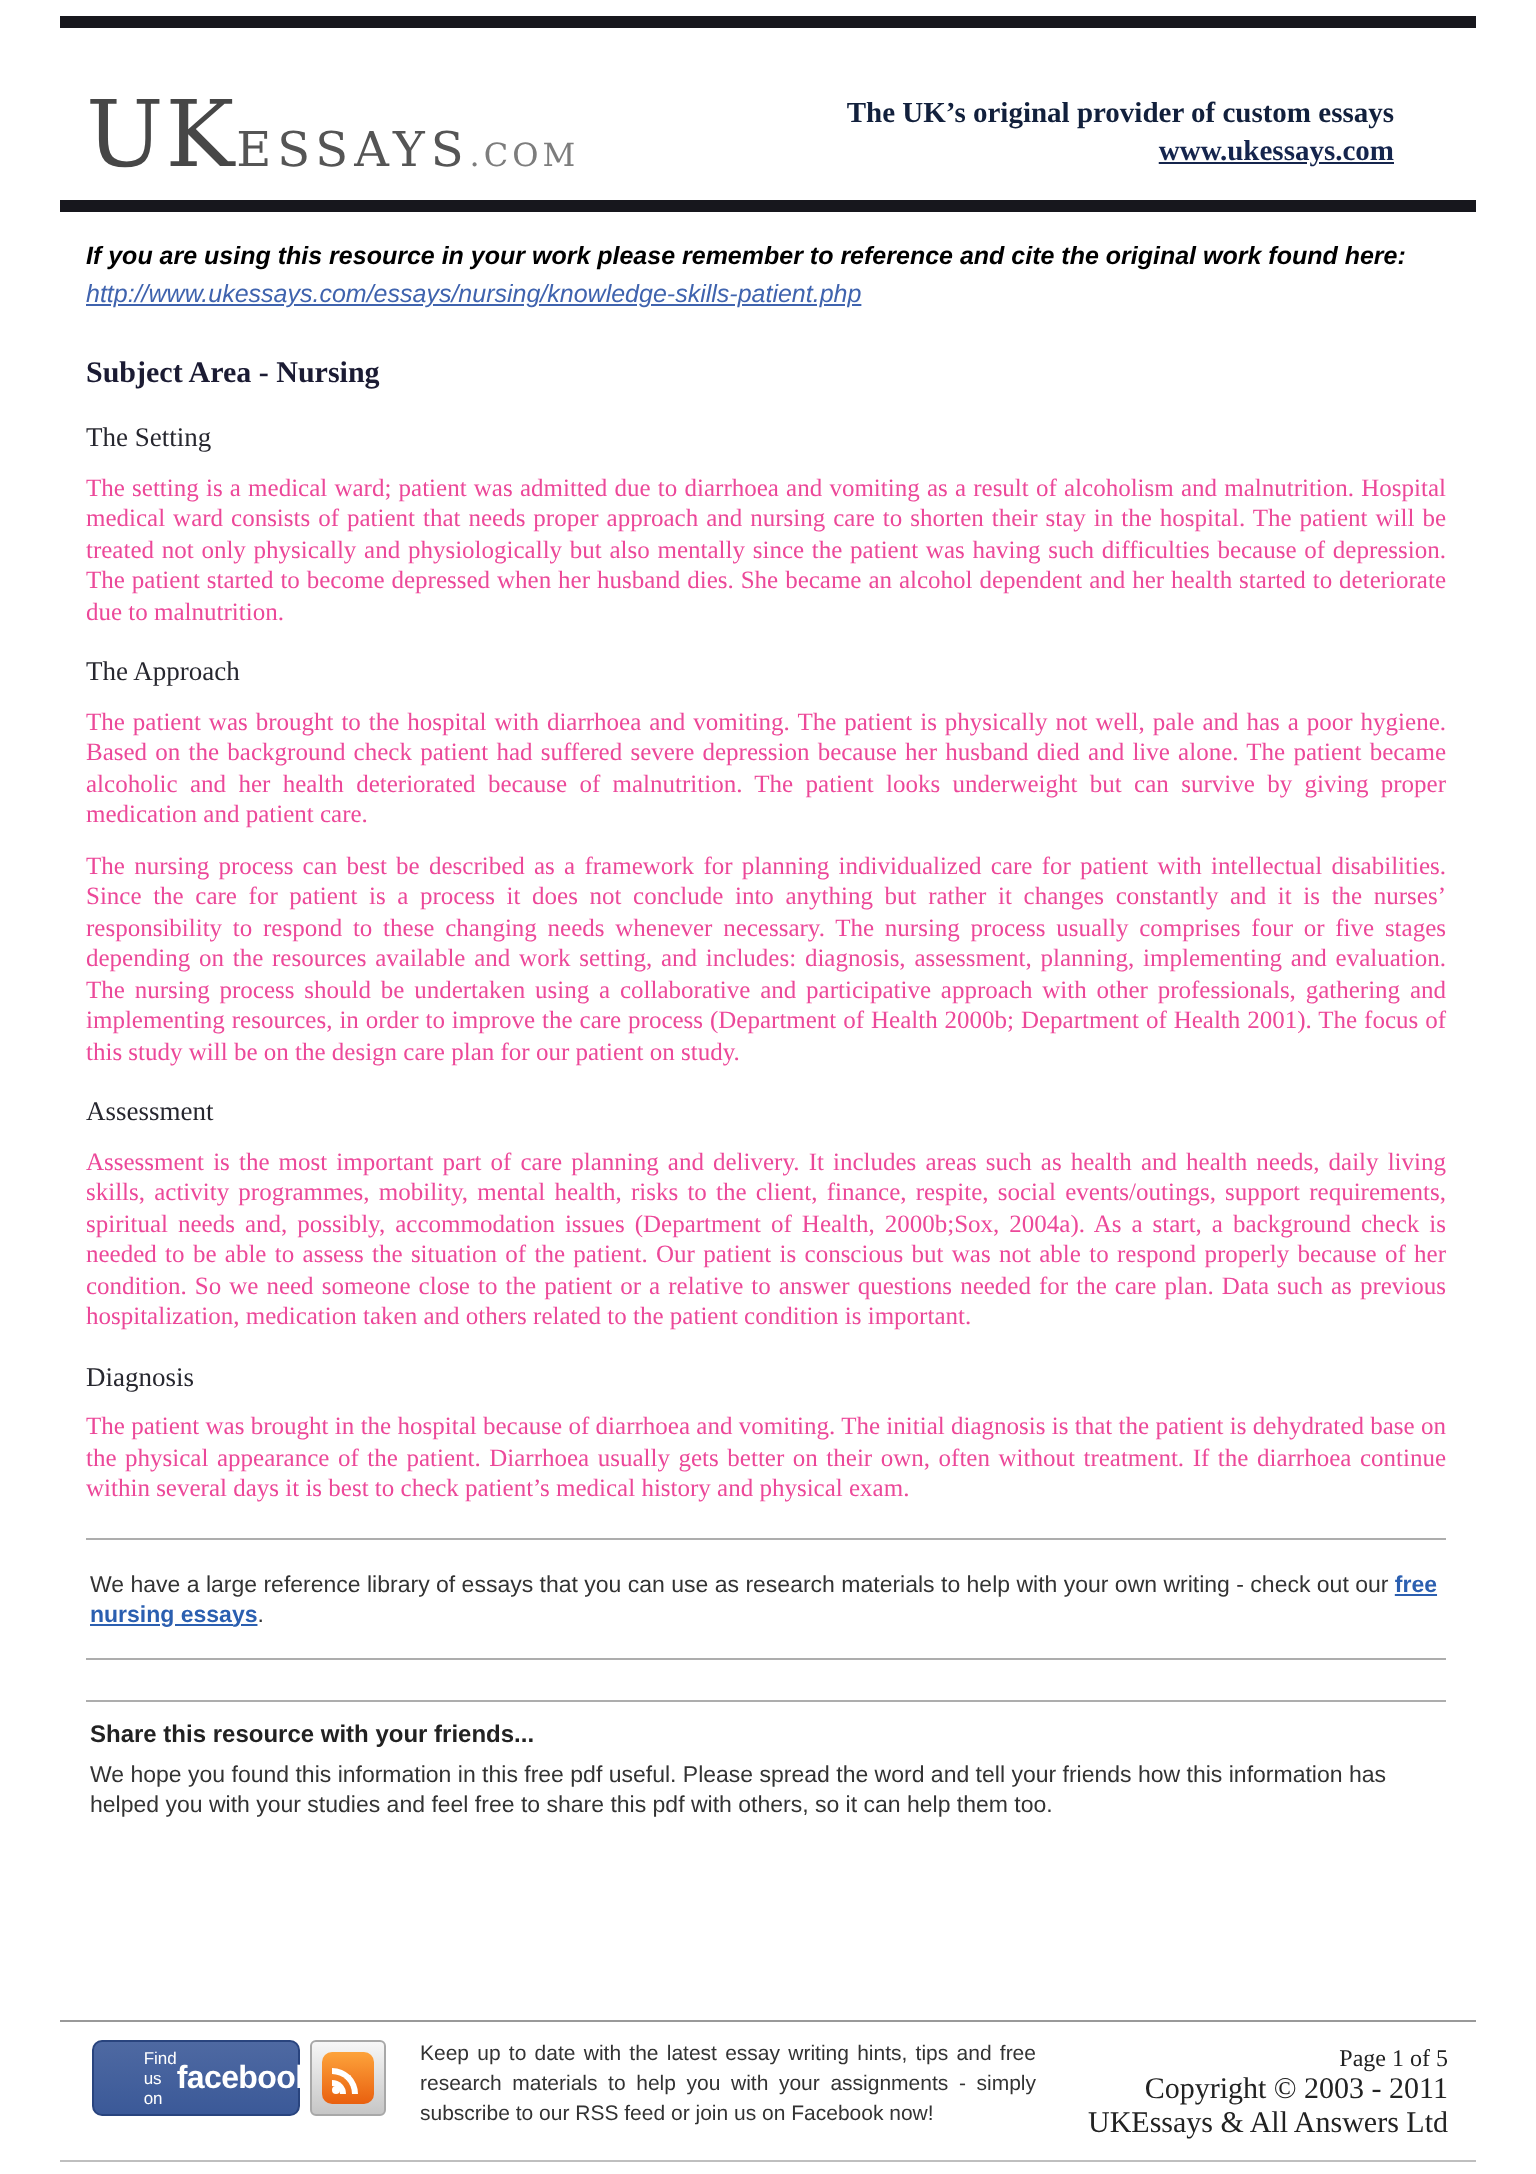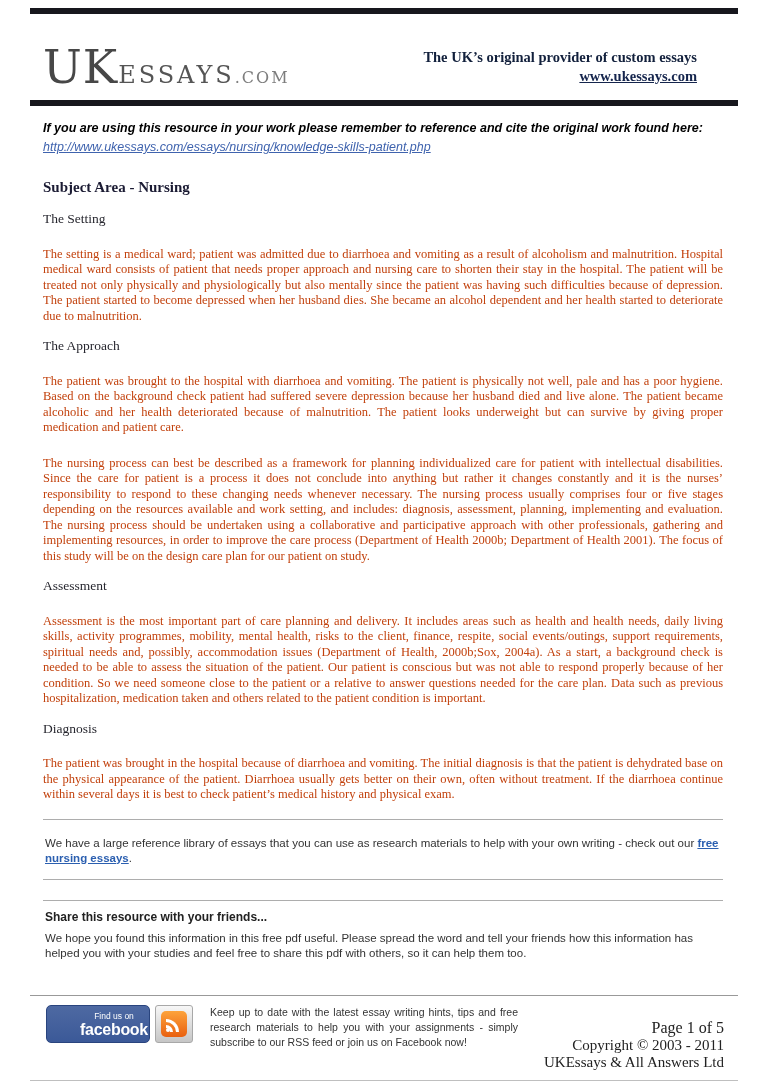--- a/index.html
+++ b/index.html
@@ -38,21 +38,21 @@
     font-size:12.5px;
     line-height:17px;
   }
   .citation-notice { font-weight:bold; color:#000000; }
   .citation-link { color:#3f63ae; text-decoration:underline; cursor:pointer; display:inline-block; margin-top:2px; }
 
   
   .doc { margin:22px 45px 0 43px; font-size:12.5px; line-height:15.5px; }
   .doc-title { font-size:15px; line-height:19px; font-weight:bold; color:#1b1b33; }
   .section-heading { margin-top:14px; font-size:13.5px; color:#27272f; }
-  .para { margin-top:20px; text-align:justify; color:#c2410c; }
+  .para { margin-top:10px; text-align:justify; color:#ec4899; }
 
   
   .promo-block {
     margin:16px 45px 0 43px;
     font-family:"Liberation Sans", sans-serif;
     color:#333333;
     border-top:1px solid #adadad;
     padding:9px 2px 13px 2px;
   }
   .promo-block.find { border-bottom:1px solid #adadad; }
@@ -69,21 +69,21 @@
     border-bottom:1px solid #bfbfbf;
     padding:9px 14px 9px 16px;
     display:flex; align-items:flex-start; gap:5px;
     font-family:"Liberation Sans", sans-serif;
   }
   .fb-badge {
     width:104px; height:38px;
     background:linear-gradient(#4e69a2,#3b5998);
     border:1px solid #29447e; border-radius:5px;
     color:#ffffff; cursor:pointer;
-    display:flex; flex-direction:column; align-items:center; justify-content:center;
+    display:flex; flex-direction:row; align-items:center; justify-content:center;
     flex:0 0 auto;
     padding-left:32px;
   }
   .fb-top { font-size:8.5px; line-height:10px; }
   .fb-brand { font-size:16px; font-weight:bold; letter-spacing:-0.3px; line-height:17px; }
   .rss-box {
     width:38px; height:38px; flex:0 0 auto;
     border:1px solid #a8a8a8; border-radius:3px;
     background:linear-gradient(#f7f7f7,#c6c6c6);
     display:flex; align-items:center; justify-content:center;
@@ -103,21 +103,21 @@
     margin-left:12px;
     font-size:10.5px; line-height:15px; color:#333333;
     text-align:justify;
   }
   .footer-right {
     flex:1 1 auto; align-self:stretch;
     display:flex; flex-direction:column; justify-content:space-between;
     text-align:right;
     font-family:"Liberation Serif", serif; color:#222222;
   }
-  .page-info { font-size:16px; margin-top:14px; }
+  .page-info { font-size:12px; margin-top:2px; }
   .copyright { font-size:15px; }
 </style>
 </head>
 <body>
 
 <div class="page">
 
   <div class="bar top"></div>
 
   <div class="header">

